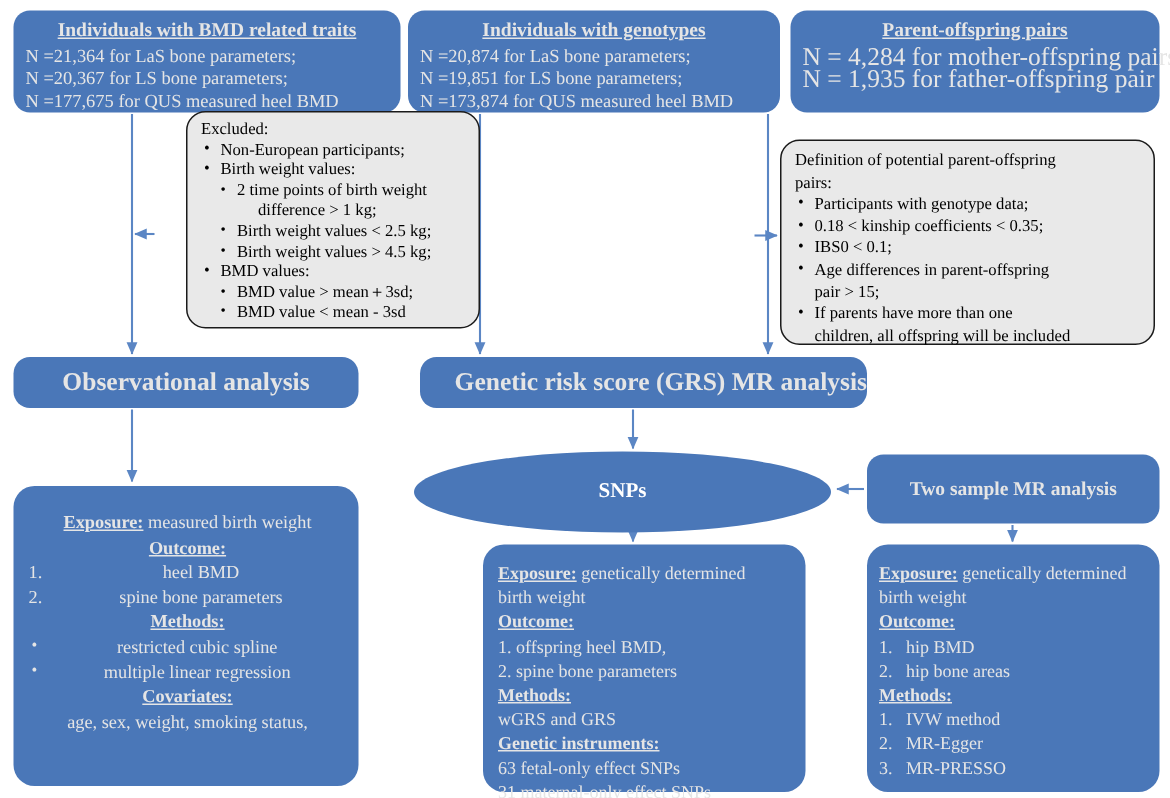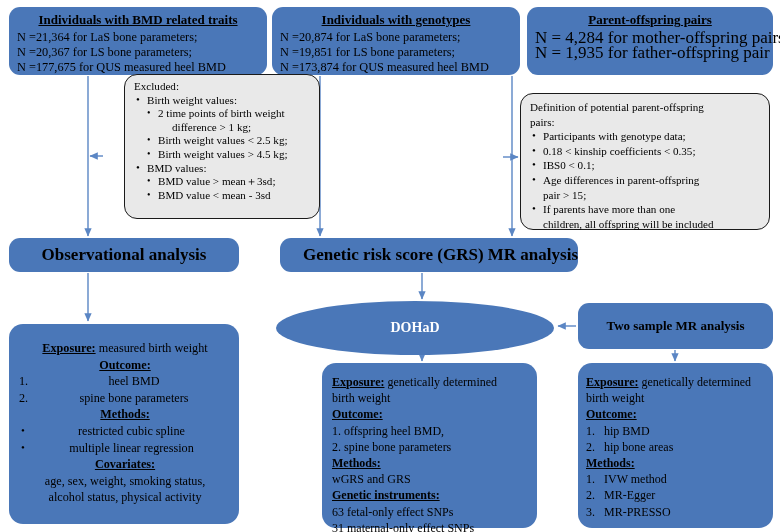--- a/index.html
+++ b/index.html
@@ -14,21 +14,21 @@
   #canvas{position:absolute;left:0;top:0;width:780px;height:532px;}
 
   
   .node{
     position:absolute;
     box-sizing:border-box;
     z-index:3;
   }
   .blue{
     background:#4a77b8;
-    color:#000000;
+    color:#e5e5e5;
     border-radius:11px;
   }
   .blue.soft{border-radius:14px;}
   .grey{
     background:#e9e9e9;
     color:#000000;
     border:1.6px solid #1a1a1a;
     border-radius:13px;
   }
   .ellipse{
@@ -182,20 +182,21 @@
       <span class="title">Parent-offspring pairs</span>
       <span class="ln">N = 4,284 for mother-offspring pairs;</span>
       <span class="ln">N = 1,935 for father-offspring pair</span>
     </div>
   </div>
 
   <div class="node grey" id="excluded">
     <div class="pad">
       <span class="ln">Excluded:</span>
       <ul class="b">
+        <li>Non-European participants;</li>
         <li>Birth weight values:</li>
       </ul>
       <ul class="b2">
         <li>2 time points of birth weight</li>
       </ul>
       <span class="cont" style="padding-left:38px;">difference &gt; 1 kg;</span>
       <ul class="b2">
         <li>Birth weight values &lt; 2.5 kg;</li>
         <li>Birth weight values &gt; 4.5 kg;</li>
       </ul>
@@ -229,21 +230,21 @@
 
   <div class="node blue" id="obs">
     <span class="bar">Observational analysis</span>
   </div>
 
   <div class="node blue" id="grs">
     <span class="bar">Genetic risk score (GRS) MR analysis</span>
   </div>
 
   <div class="node ellipse" id="dohad">
-    <span class="bar">DOHaD</span>
+    <span class="bar">SNPs</span>
   </div>
 
   <div class="node blue" id="twomr">
     <span class="bar">Two sample MR analysis</span>
   </div>
 
   <div class="node blue soft" id="box-obs">
     <div class="pad">
       <span class="ln"><span class="hdr">Exposure:</span><span> measured birth weight</span></span>
       <span class="ln hdr">Outcome:</span>
@@ -251,21 +252,20 @@
         <li>heel BMD</li>
         <li>spine bone parameters</li>
       </ol>
       <span class="ln hdr">Methods:</span>
       <ul class="b">
         <li>restricted cubic spline</li>
         <li>multiple linear regression</li>
       </ul>
       <span class="ln hdr">Covariates:</span>
       <span class="ln">age, sex, weight, smoking status,</span>
-      <span class="ln">alcohol status, physical activity</span>
     </div>
   </div>
 
   <div class="node blue soft" id="box-grs">
     <div class="pad">
       <span class="ln"><span class="hdr">Exposure:</span><span> genetically determined</span></span>
       <span class="ln">birth weight</span>
       <span class="ln hdr">Outcome:</span>
       <span class="ln">1. offspring heel BMD,</span>
       <span class="ln">2. spine bone parameters</span>

